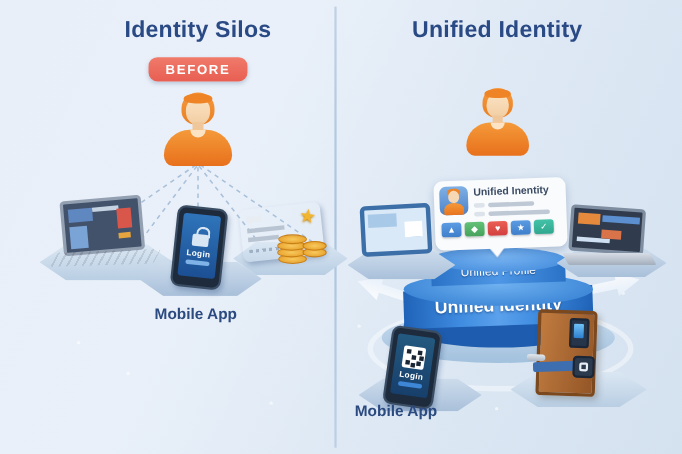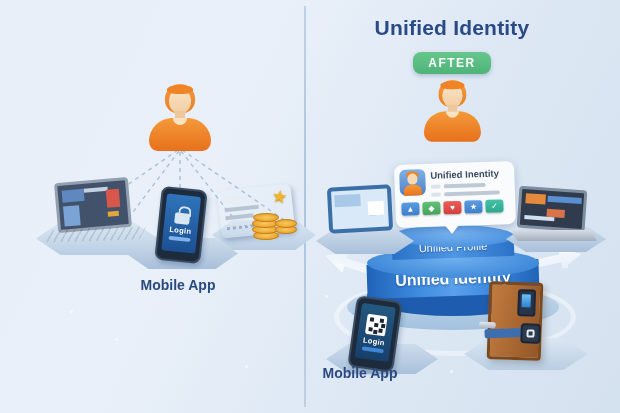--- a/index.html
+++ b/index.html
@@ -123,20 +123,24 @@
   .door-key i{position:absolute;left:4px;top:4px;width:8px;height:8px;border:2px solid #e8eef5;border-radius:2px;}
   .door-handle{position:absolute;left:-12px;top:38px;width:17px;height:6px;background:linear-gradient(#e3e8ee,#aeb8c4);border-radius:3px;}
 </style>
 </head>
 <body>
 
 <div class="canvas">
   <div class="dots"></div>
   <div class="divider"></div>
 
+  <h1 class="title" style="left:30px;top:16px;width:300px;">Identity Silos</h1>
+  <div class="badge badge-before" style="left:30px;top:52px;width:300px;">
+    <span>BEFORE</span>
+  </div>
 
   <svg class="fanlines" width="305" height="413">
     <g stroke="#a9c0da" stroke-width="1.4" stroke-dasharray="4 4" fill="none">
       <line x1="178" y1="150" x2="62" y2="230"></line>
       <line x1="179" y1="151" x2="124" y2="224"></line>
       <line x1="180" y1="152" x2="180" y2="240"></line>
       <line x1="181" y1="151" x2="238" y2="224"></line>
       <line x1="182" y1="150" x2="296" y2="228"></line>
     </g>
   </svg>
@@ -170,23 +174,20 @@
   <div>
     <span class="coin" style="left:253px;top:231px;"></span>
     <span class="coin" style="left:252px;top:225px;"></span>
     <span class="coin" style="left:252px;top:219px;"></span>
     <span class="coin" style="left:253px;top:213px;"></span>
     <span class="coin" style="left:275px;top:225px;width:22px;"></span>
     <span class="coin" style="left:275px;top:219px;width:22px;"></span>
   </div>
 
   <h1 class="title" style="left:302px;top:16px;width:300px;">Unified Identity</h1>
-  <div class="badge badge-after" style="left:302px;top:52px;width:300px;">
-    <span>AFTER</span>
-  </div>
 
   <div class="person" style="left:423px;top:80px;transform:scale(.92);transform-origin:top left;">
     <span class="p-hair"></span>
     <span class="p-face"></span>
     <span class="p-fringe"></span>
     <span class="p-neck"></span>
     <span class="p-body"></span>
     <span class="p-collar"></span>
   </div>
 

